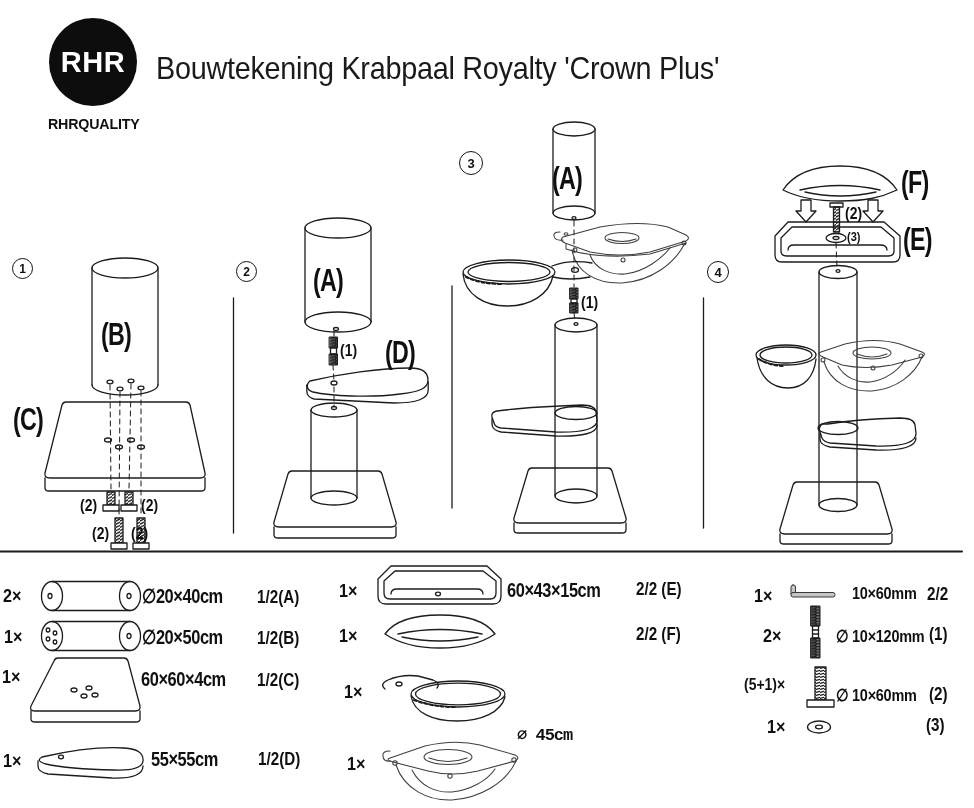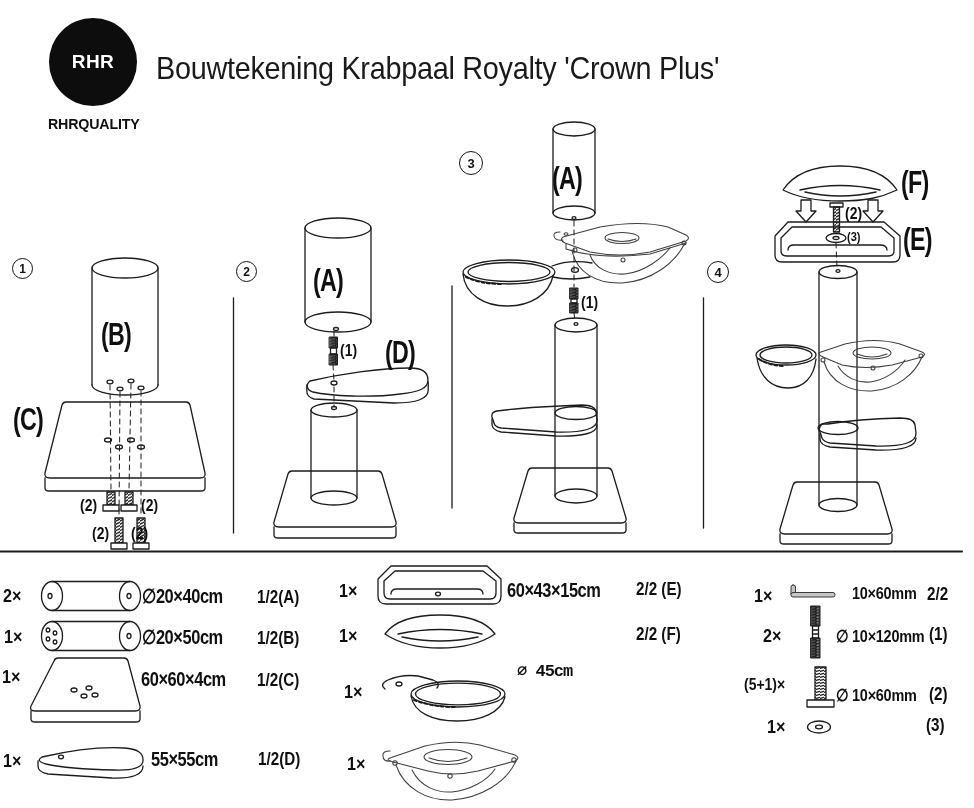--- a/index.html
+++ b/index.html
@@ -23,21 +23,21 @@
   .cxs{font-size:13px;transform:scaleX(.85);}                             
   .qty{font-size:19px;transform:scaleX(.85);}
   .dim{font-size:20px;transform:scaleX(.82);letter-spacing:-.5px;}
   .dim2{font-size:17px;transform:scaleX(.85);letter-spacing:-.3px;}
   .ref{font-size:19px;transform:scaleX(.8);}
   .mono{font-family:"Liberation Mono",monospace;font-size:17px;letter-spacing:-1px;}
   .step-circle{position:absolute;z-index:2;border:1.6px solid #141414;border-radius:50%;
      display:flex;align-items:center;justify-content:center;font-weight:bold;background:#fff;}
   .logo{position:absolute;left:49px;top:18px;width:88px;height:88px;border-radius:50%;
      background:#0d0d0d;display:flex;align-items:center;justify-content:center;z-index:2;}
-  .logo-text{color:#fff;font-weight:bold;font-size:19px;letter-spacing:.5px;}
+  .logo-text{color:#fff;font-weight:bold;font-size:29px;letter-spacing:.5px;}
   .brand{left:48px;top:115px;font-size:15px;letter-spacing:-.2px;transform:scaleX(.95);}
   .title{left:156px;top:50px;font-size:32px;font-weight:normal;color:#1a1a1a;
      transform:scaleX(.9);letter-spacing:-.3px;}
 </style>
 </head>
 <body>
 
 <div class="canvas">
 
   <svg id="art" width="974" height="808" viewBox="0 0 974 808">
@@ -356,21 +356,21 @@
 
   <div>
     <div class="t qty" style="left:339px;top:580px;">1×</div>
     <div class="t dim" style="left:507px;top:579px;">60×43×15cm</div>
     <div class="t ref" style="left:636px;top:578px;">2/2 (E)</div>
 
     <div class="t qty" style="left:339px;top:625px;">1×</div>
     <div class="t ref" style="left:636px;top:623px;">2/2 (F)</div>
 
     <div class="t qty" style="left:344px;top:681px;">1×</div>
-    <div class="t mono" style="left:517px;top:660px;">∅ 45cm</div>
+    <div class="t mono" style="left:517px;top:724px;">∅ 45cm</div>
 
     <div class="t qty" style="left:347px;top:753px;">1×</div>
   </div>
 
   <div>
     <div class="t qty" style="left:754px;top:585px;">1×</div>
     <div class="t dim2" style="left:852px;top:584px;">10×60mm</div>
     <div class="t ref" style="left:927px;top:583px;">2/2</div>
 
     <div class="t qty" style="left:763px;top:625px;">2×</div>

